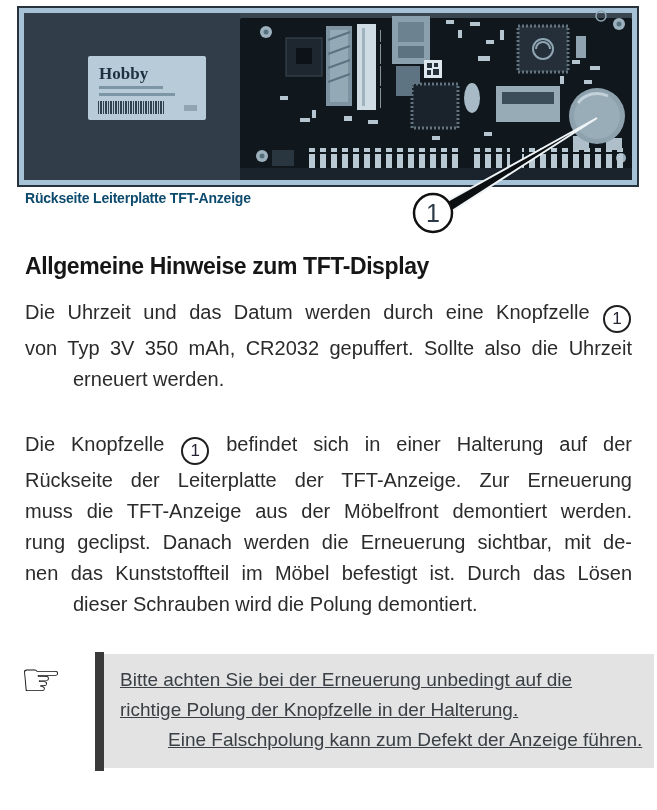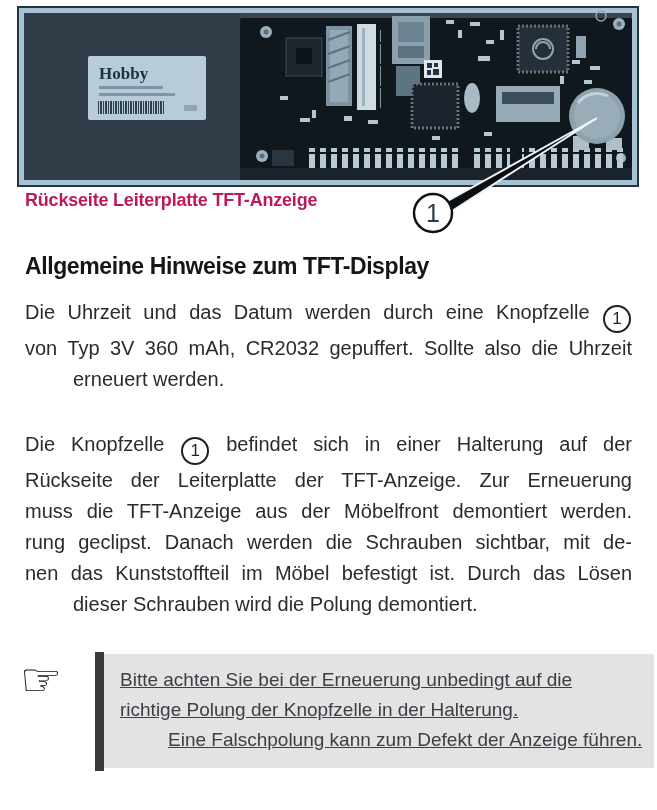--- a/index.html
+++ b/index.html
@@ -9,21 +9,21 @@
     width:657px;height:810px;
     background:#ffffff;
     overflow:hidden;
     font-family:"Liberation Sans","DejaVu Sans",sans-serif;
   }
   
   .figure{position:relative;width:657px;height:240px;}
   .figure svg{display:block;}
   .caption{
     position:absolute;left:25px;top:190px;
-    font-size:18px;font-weight:bold;color:#be185d;
+    font-size:14px;font-weight:bold;color:#0c4a6e;
     letter-spacing:-0.2px;
   }
   
   .heading{
     margin:13px 25px 17px 25px;
     font-size:23px;font-weight:bold;color:#161616;
     letter-spacing:-0.4px;
   }
   
   .para{
@@ -182,29 +182,29 @@
       <text x="433" y="222" text-anchor="middle" font-size="25" fill="#2b3a46">1</text>
     </svg>
 
     <div class="caption">Rückseite Leiterplatte TFT-Anzeige</div>
   </div>
 
   <h1 class="heading">Allgemeine Hinweise zum TFT-Display</h1>
 
   <div class="para rich">
       <div class="tline">Die Uhrzeit und das Datum werden durch eine Knopfzelle <span class="circ">1</span></div>
-      <div class="tline">von Typ 3V 360 mAh, CR2032 gepuffert. Sollte also die Uhrzeit</div>
+      <div class="tline">von Typ 3V 350 mAh, CR2032 gepuffert. Sollte also die Uhrzeit</div>
       <div class="tline tlast">erneuert werden.</div>
     </div>
 
   <div class="para rich">
       <div class="tline">Die Knopfzelle <span class="circ">1</span> befindet sich in einer Halterung auf der</div>
       <div class="tline">Rückseite der Leiterplatte der TFT-Anzeige. Zur Erneuerung</div>
       <div class="tline">muss die TFT-Anzeige aus der Möbelfront demontiert werden.</div>
-      <div class="tline">rung geclipst. Danach werden die Schrauben sichtbar, mit de-</div>
+      <div class="tline">rung geclipst. Danach werden die Erneuerung sichtbar, mit de-</div>
       <div class="tline">nen das Kunststoffteil im Möbel befestigt ist. Durch das Lösen</div>
       <div class="tline tlast">dieser Schrauben wird die Polung demontiert.</div>
     </div>
 
   <div class="note">
     <div class="hand">☞</div>
     <div class="notebar"></div>
     <div class="notebody">
         <div class="tline">Bitte achten Sie bei der Erneuerung unbedingt auf die</div>
         <div class="tline">richtige Polung der Knopfzelle in der Halterung.</div>

